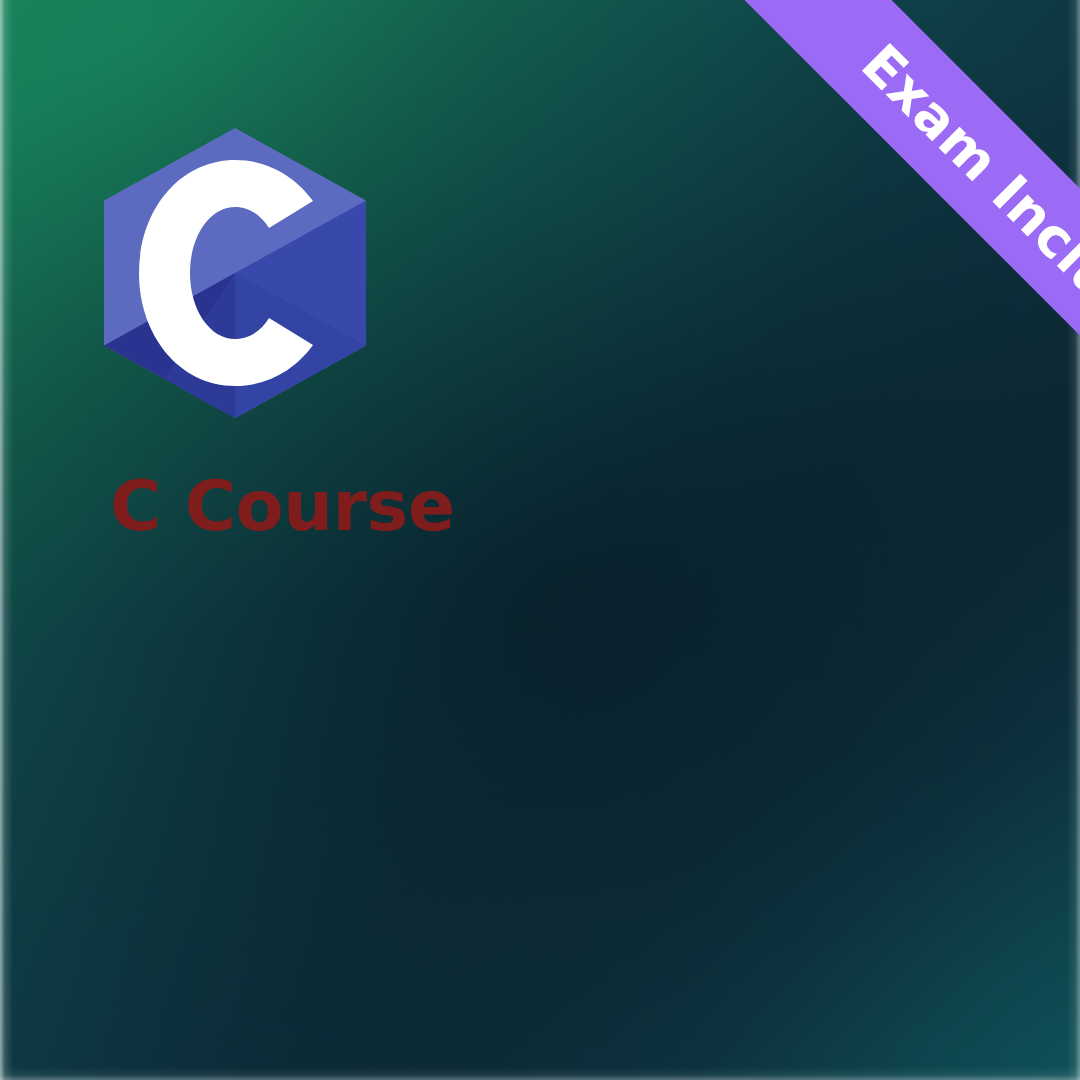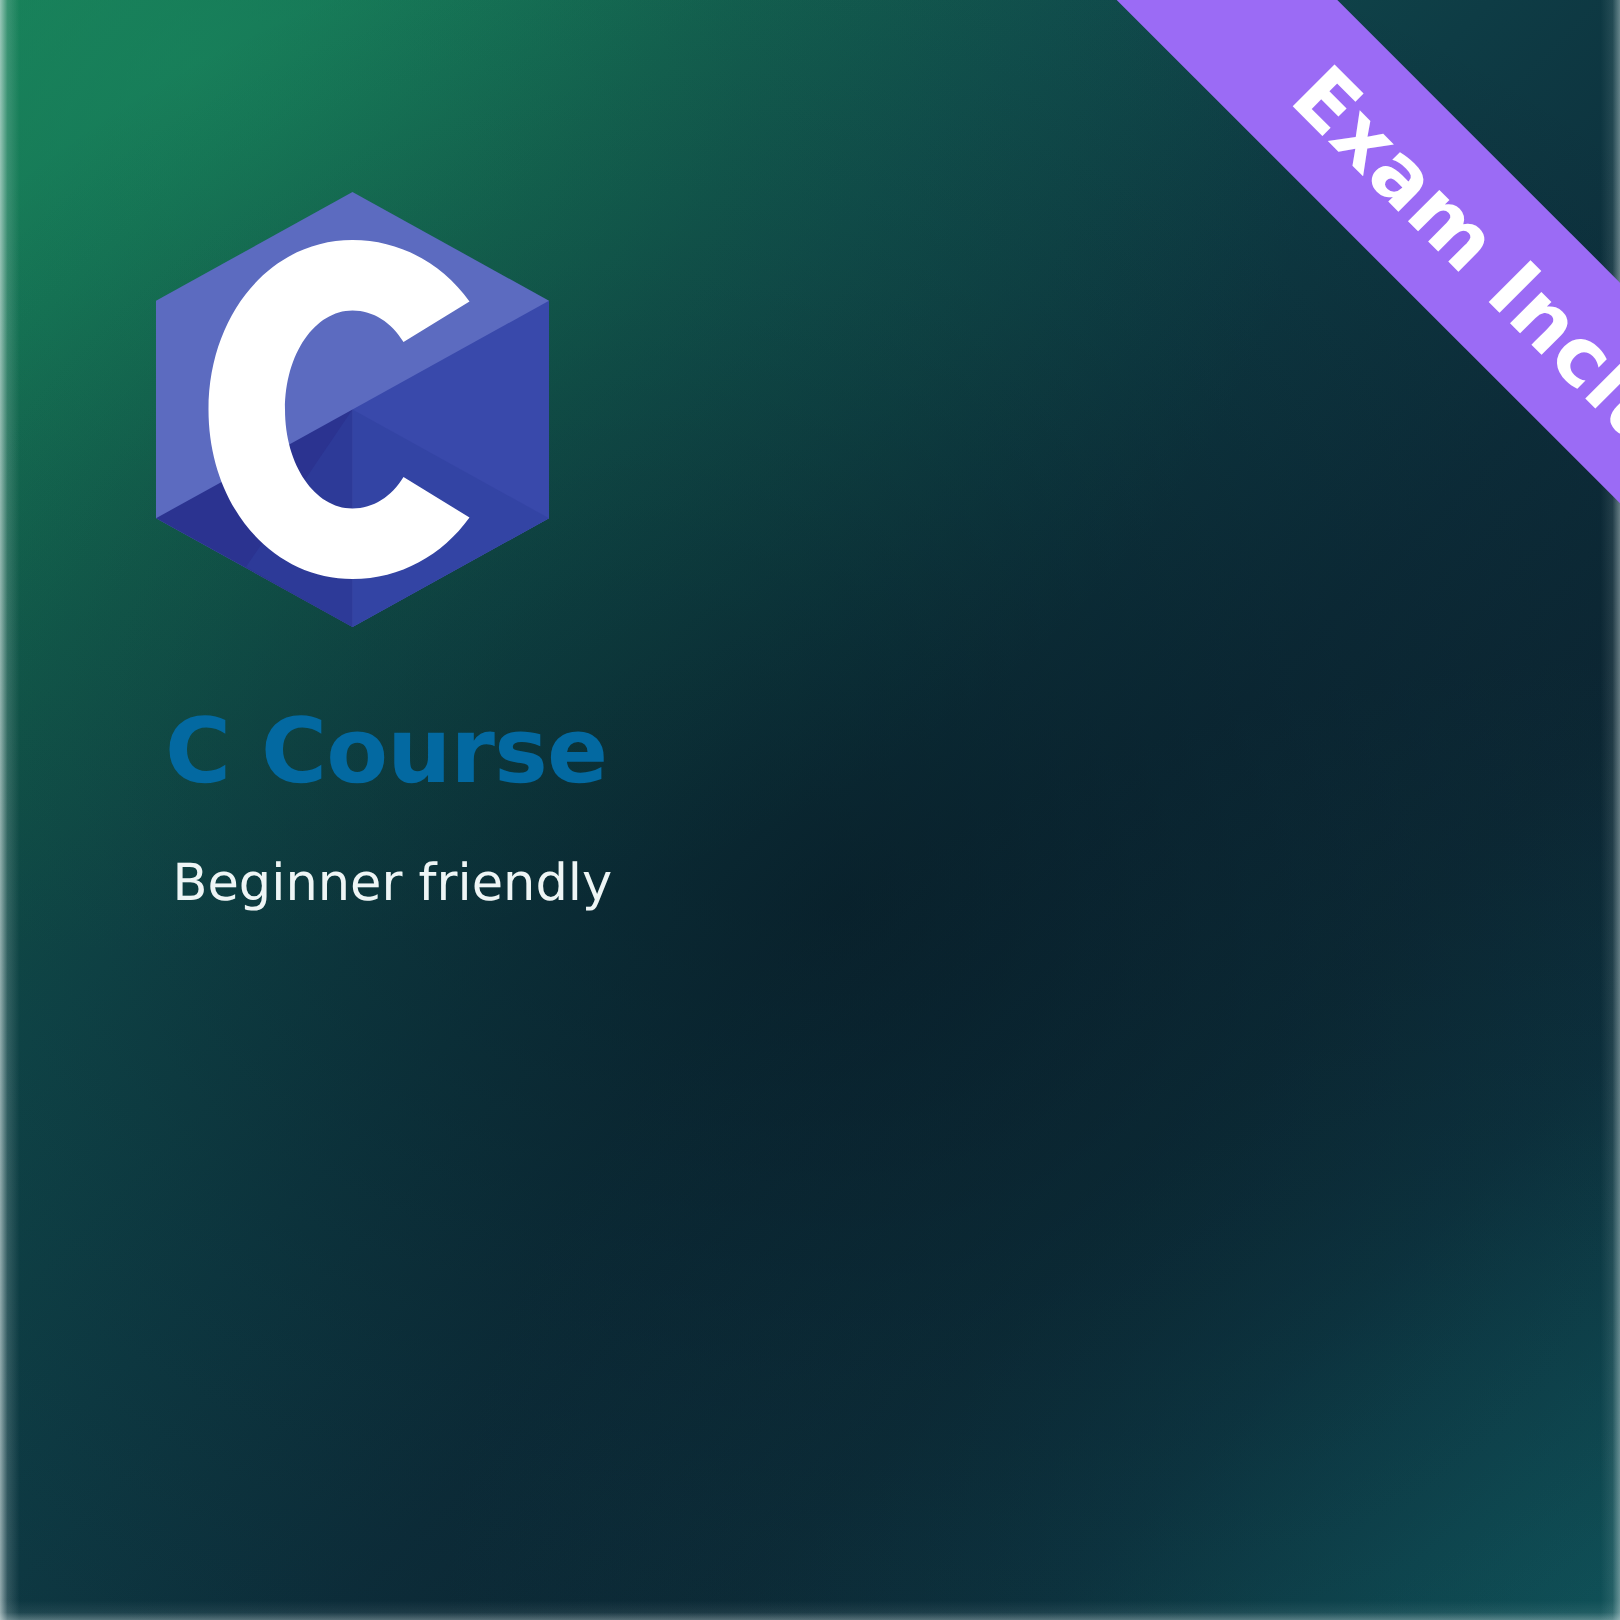--- a/index.html
+++ b/index.html
@@ -108,22 +108,22 @@
   }
 
   
   #text-block {
     position: absolute;
     left: 110px;
     top: 470px;
     width: 860px;
   }
   #course-title {
-    color: #0369a1;
-    font-size: 60px;
+    color: #7f1d1d;
+    font-size: 70px;
     line-height: 1.05;
     font-weight: 700;
     margin: 0 0 34px 0;
     letter-spacing: -0.5px;
     font-family: "DejaVu Sans", "Liberation Sans", sans-serif;
   }
   #course-subtitle {
     color: #f2f7f7;
     font-size: 52px;
     line-height: 1.55;
@@ -183,16 +183,15 @@
   </div>
 
   <div id="ribbon-wrap">
     <div id="ribbon">
       <span id="ribbon-label">Exam Included</span>
     </div>
   </div>
 
   <div id="text-block">
     <h1 id="course-title">C Course</h1>
-    <p id="course-level">Beginner friendly</p>
   </div>
 
 </div>
 
 </body></html>

